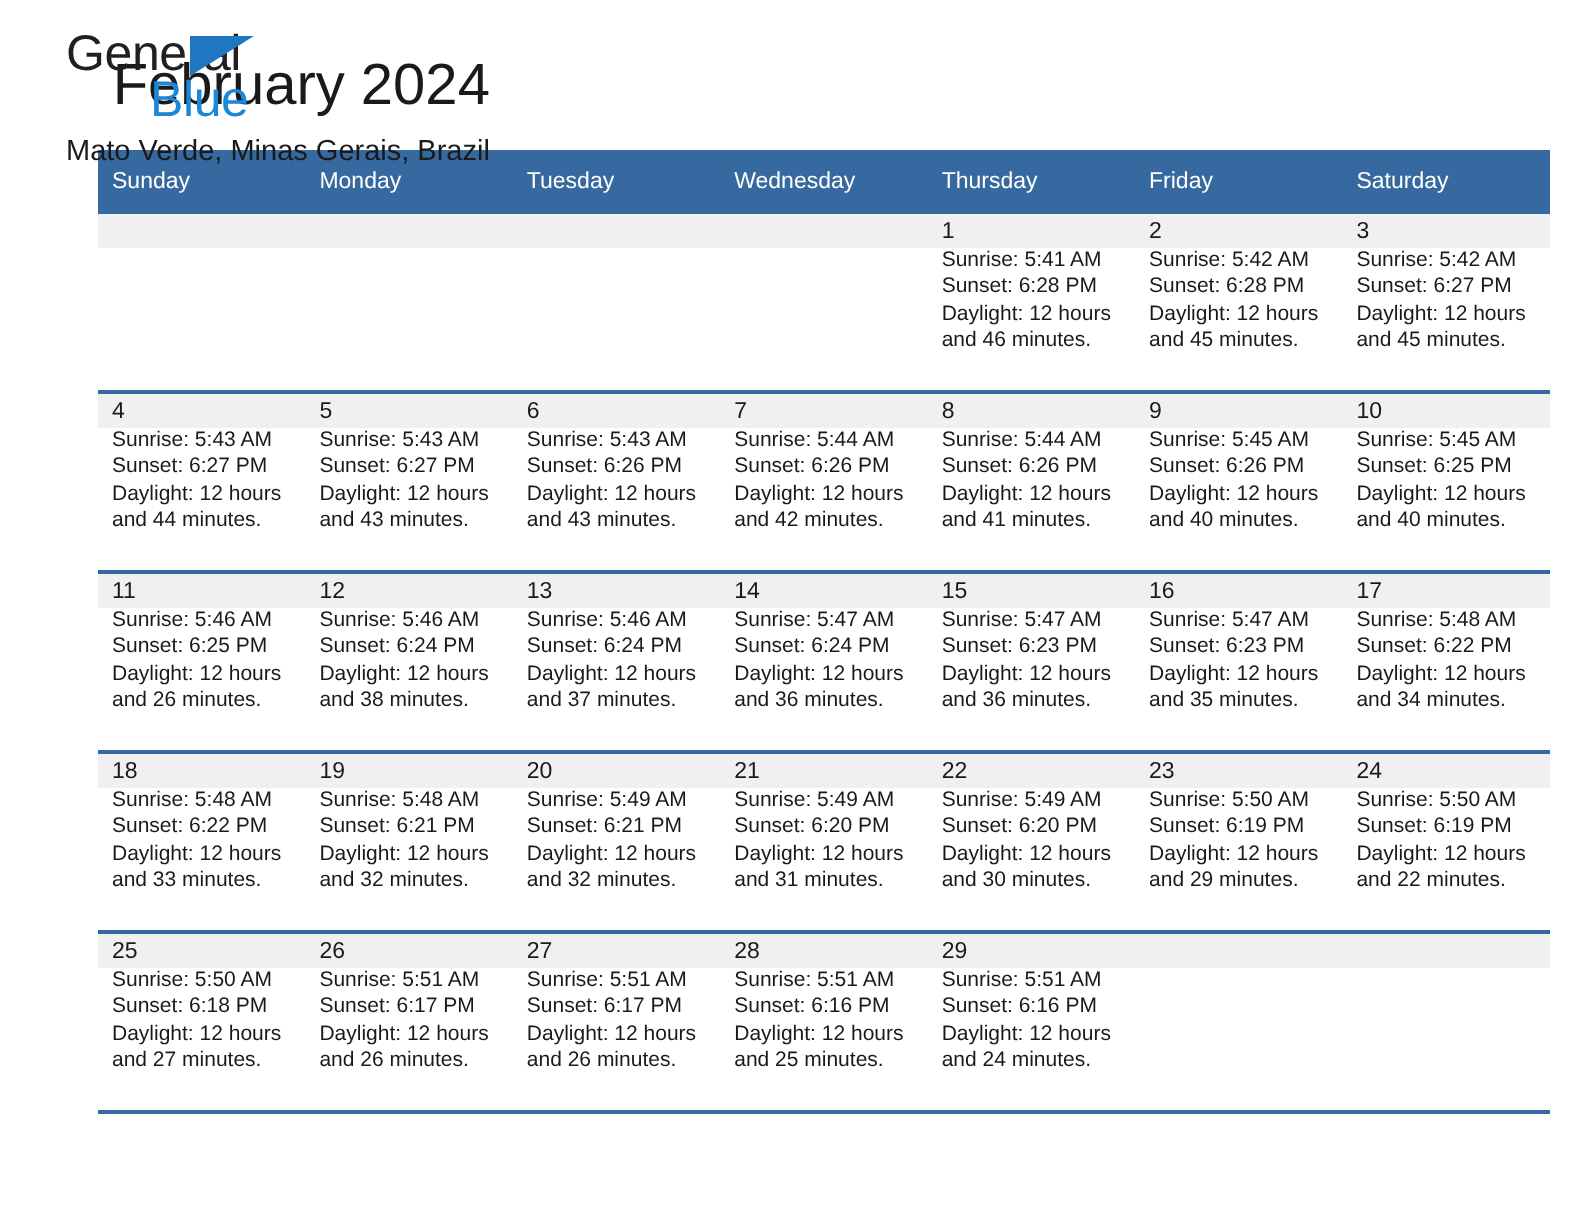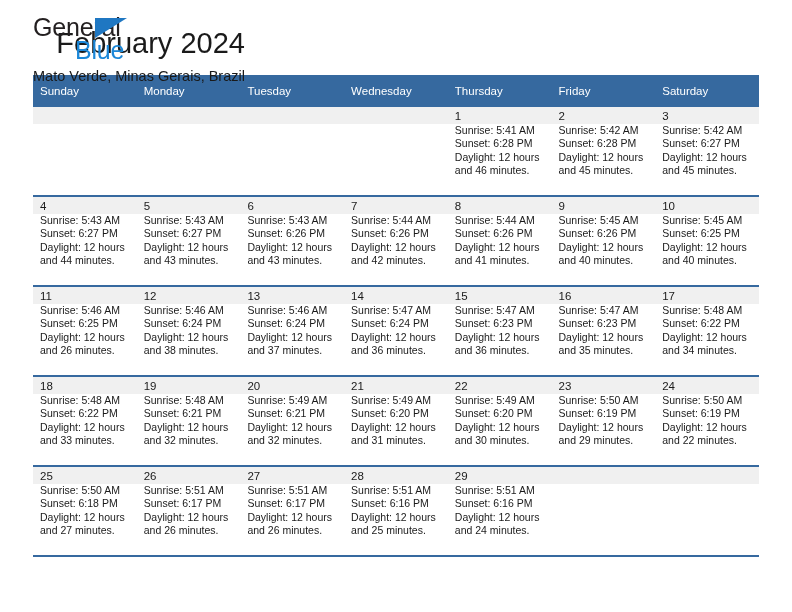--- a/index.html
+++ b/index.html
@@ -82,20 +82,21 @@
     line-height: 18px;
     margin-top: 8px;
     white-space: nowrap;
   }
 
   
   .cal {
     width: 726px;
     border-collapse: collapse;
     table-layout: fixed;
+    margin-left: 16px;
   }
   .cal th {
     background: #36699f;
     color: #ffffff;
     font-weight: normal;
     font-size: 11.5px;
     text-align: left;
     padding: 6px 0 6px 7px;
     height: 20px;
     vertical-align: middle;

